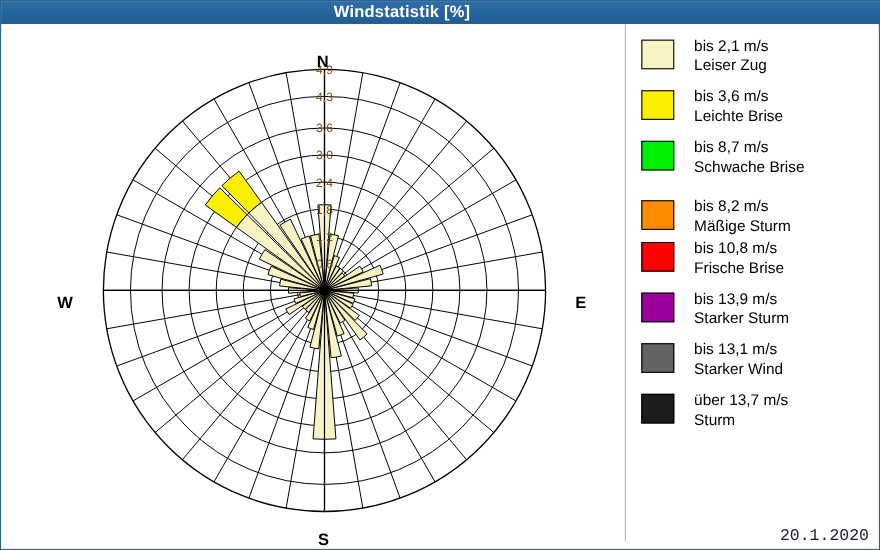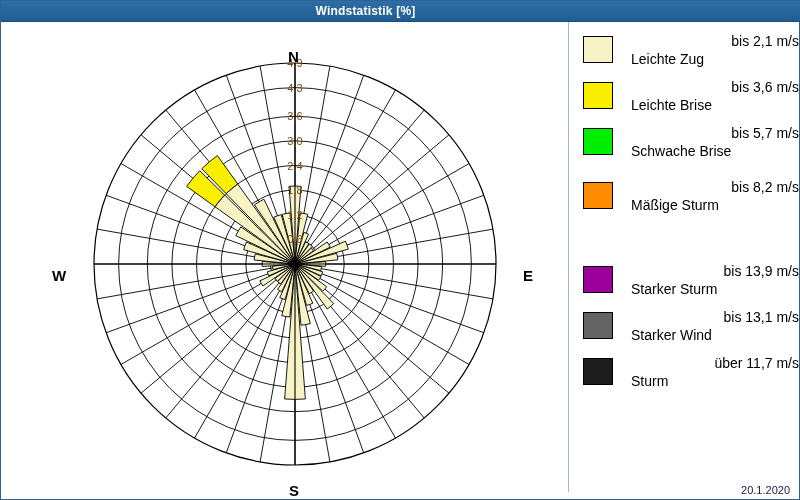--- a/index.html
+++ b/index.html
@@ -17,21 +17,21 @@
   }
   
   #titlebar{
     position:absolute;left:0;top:0;width:800px;height:20px;
     background:linear-gradient(#2e6ea6,#1f5c92);
     border-bottom:1px solid #1a4d7d;
   }
   #titlebar .tb-text{
     position:absolute;left:0;top:0;width:729px;
     text-align:center;line-height:20px;
-    color:#ffffff;font-size:12px;font-weight:bold;
+    color:#ffffff;font-size:15px;font-weight:bold;
     letter-spacing:.2px;
     font-family:"Liberation Sans", sans-serif;
   }
   
   #plotarea{
     position:absolute;left:1px;top:21px;width:796px;height:476px;
     background:#ffffff;
   }
   #rose-wrap{
     position:absolute;left:0px;top:0px;width:560px;height:470px;
@@ -57,27 +57,27 @@
   }
   .leg-swatch{
     position:absolute;left:0px;top:2px;width:30px;height:27px;
     border:1px solid #000000;box-sizing:border-box;
   }
   .leg-txt{
     position:absolute;left:48px;top:-2px;width:168px;
     color:#000000;font-size:14px;line-height:18px;
     font-family:"Liberation Sans", sans-serif;
   }
-  .leg-l1{display:block;text-align:right;}
+  .leg-l1{display:block;}
   .leg-l2{display:block;}
   
   #footer-date{
     position:absolute;right:8px;bottom:2px;
-    font-size:11px;color:#1b1b3a;
-    font-family:Liberation Sans, sans-serif;
+    font-size:15px;color:#1b1b3a;
+    font-family:Liberation Mono, monospace;
   }
   .tick-label{
     font-size:11px;fill:#7a4a14;
     font-family:"Liberation Sans", sans-serif;
   }
 </style>
 </head>
 <body>
 
 <div id="app">
@@ -199,62 +199,69 @@
       <div class="compass" id="lbl-e">E</div>
       <div class="compass" id="lbl-s">S</div>
       <div class="compass" id="lbl-w">W</div>
     </div>
 
     <div id="legend">
         <div class="leg-row" style="top: 12px;">
           <div class="leg-swatch" style="background: rgb(247, 243, 196);"></div>
           <div class="leg-txt">
             <span class="leg-l1">bis 2,1 m/s</span>
-            <span class="leg-l2">Leichte Zug</span>
+            <span class="leg-l2">Leiser Zug</span>
           </div>
         </div>
         <div class="leg-row" style="top: 58px;">
           <div class="leg-swatch" style="background: rgb(251, 239, 0);"></div>
           <div class="leg-txt">
             <span class="leg-l1">bis 3,6 m/s</span>
             <span class="leg-l2">Leichte Brise</span>
           </div>
         </div>
         <div class="leg-row" style="top: 104px;">
           <div class="leg-swatch" style="background: rgb(0, 238, 0);"></div>
           <div class="leg-txt">
-            <span class="leg-l1">bis 5,7 m/s</span>
+            <span class="leg-l1">bis 8,7 m/s</span>
             <span class="leg-l2">Schwache Brise</span>
           </div>
         </div>
         <div class="leg-row" style="top: 158px;">
           <div class="leg-swatch" style="background: rgb(255, 140, 0);"></div>
           <div class="leg-txt">
             <span class="leg-l1">bis 8,2 m/s</span>
             <span class="leg-l2">Mäßige Sturm</span>
           </div>
         </div>
+        <div class="leg-row" style="top: 196px;">
+          <div class="leg-swatch" style="background: rgb(254, 0, 0);"></div>
+          <div class="leg-txt">
+            <span class="leg-l1">bis 10,8 m/s</span>
+            <span class="leg-l2">Frische Brise</span>
+          </div>
+        </div>
         <div class="leg-row" style="top: 242px; text-decoration: underline;">
           <div class="leg-swatch" style="background: rgb(155, 0, 155);"></div>
           <div class="leg-txt">
             <span class="leg-l1">bis 13,9 m/s</span>
             <span class="leg-l2">Starker Sturm</span>
           </div>
         </div>
         <div class="leg-row" style="top: 288px;">
           <div class="leg-swatch" style="background: rgb(99, 99, 99);"></div>
           <div class="leg-txt">
             <span class="leg-l1">bis 13,1 m/s</span>
             <span class="leg-l2">Starker Wind</span>
           </div>
         </div>
         <div class="leg-row" style="top: 334px;">
           <div class="leg-swatch" style="background: rgb(28, 28, 28);"></div>
           <div class="leg-txt">
-            <span class="leg-l1">über 11,7 m/s</span>
+            <span class="leg-l1">über 13,7 m/s</span>
             <span class="leg-l2">Sturm</span>
           </div>
         </div>
       </div>
 
     <div id="footer-date">20.1.2020</div>
   </div>
 </div>
 
 </body></html>

